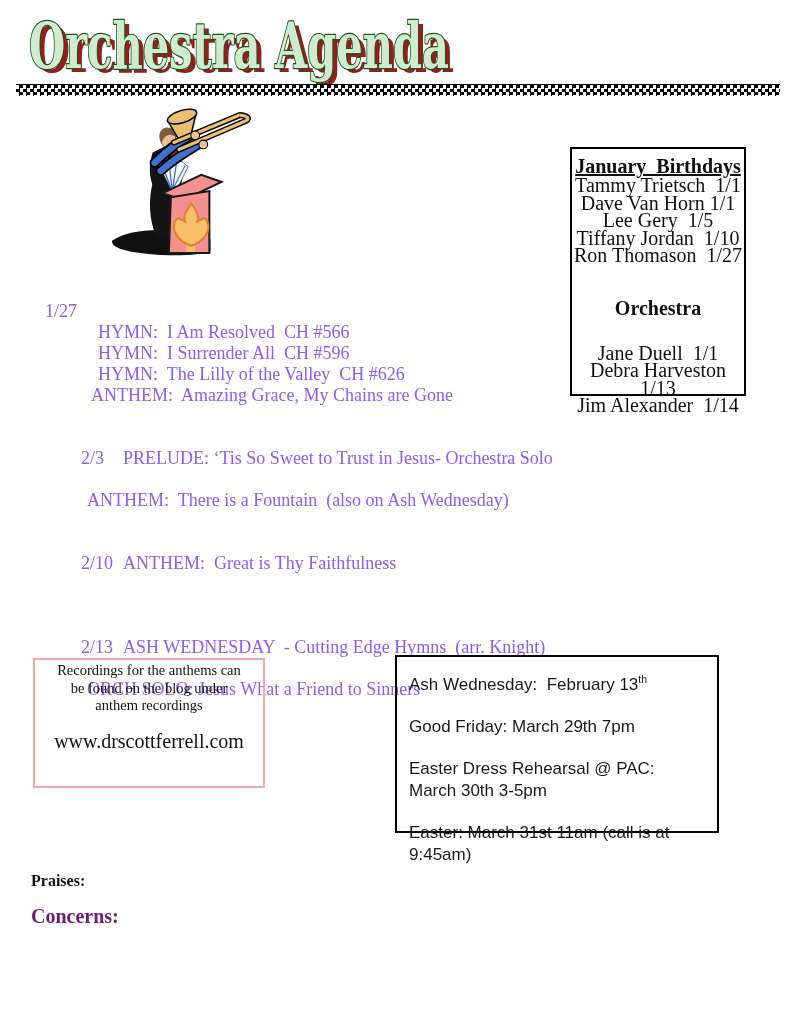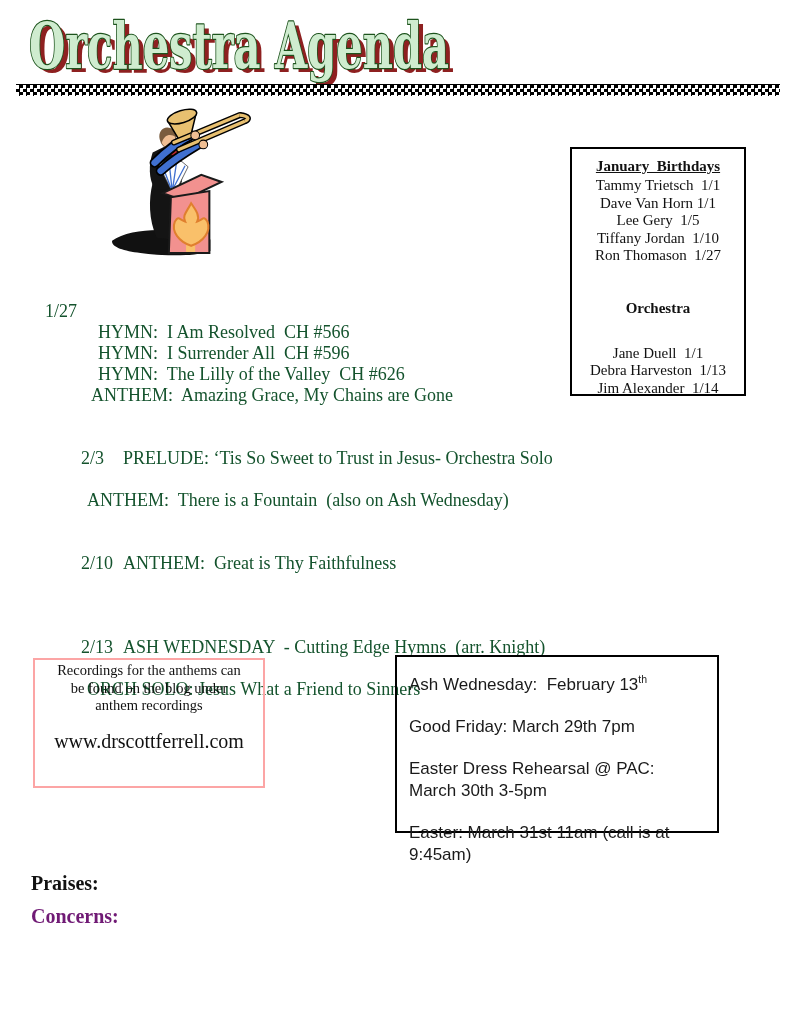--- a/index.html
+++ b/index.html
@@ -15,27 +15,27 @@
 
   .checker{position:absolute;left:16px;top:84px;width:764px;height:11px;
            background:repeating-conic-gradient(#000 0% 25%, #fff 0% 50%);
            background-size:7px 7px;border-top:1px solid #000;}
 
   
   .clipart{position:absolute;left:106px;top:108px;width:150px;height:152px;}
 
   
   .bbox{position:absolute;left:570px;top:147px;width:176px;height:249px;border:2px solid #000;
-        box-sizing:border-box;text-align:center;font-size:15px;line-height:17.4px;color:#111;padding-top:9px;}
+        box-sizing:border-box;text-align:center;font-size:20px;line-height:17.4px;color:#111;padding-top:9px;}
   .btitle{font-weight:bold;text-decoration:underline;white-space:pre-wrap;margin-bottom:2px;}
   .bline{white-space:pre-wrap;}
   .bgroup{font-weight:bold;margin-top:36px;margin-bottom:27px;}
 
   
-  .agenda{position:absolute;left:45px;top:301px;width:530px;font-size:18px;line-height:21px;color:#14532d;}
+  .agenda{position:absolute;left:45px;top:301px;width:530px;font-size:18px;line-height:21px;color:#8b5cf6;}
   .asection{margin-bottom:21px;}
   .aline,.aitem{white-space:pre-wrap;}
   .adate{display:inline-block;min-width:42px;}
   .ind-a{margin-left:53px;}
   .ind-b{margin-left:46px;}
   .ind-c{margin-left:42px;}
 
   
   .rbox{position:absolute;left:33px;top:658px;width:232px;height:130px;border:2px solid #fca5a5;
         box-sizing:border-box;text-align:center;color:#111;padding-top:2px;}
@@ -43,21 +43,21 @@
   .rsite{font-size:20px;margin-top:15px;}
 
   
   .ebox{position:absolute;left:395px;top:655px;width:324px;height:178px;border:2px solid #000;
         box-sizing:border-box;font-family:"Liberation Sans","DejaVu Sans",sans-serif;
         font-size:17px;line-height:22px;color:#1a1a1a;padding:11px 6px 0 12px;}
   .evt{margin-bottom:20px;white-space:pre-wrap;}
   .evt sup{font-size:10.5px;}
 
   
-  .praises{position:absolute;left:31px;top:872px;font-size:20px;font-weight:bold;color:#111;}
+  .praises{position:absolute;left:31px;top:872px;font-size:16px;font-weight:bold;color:#111;}
   .concerns{position:absolute;left:31px;top:905px;font-size:20px;font-weight:bold;color:#701a75;}
 </style>
 </head>
 <body>
 
 <div class="page">
 
   <svg class="title-svg" viewBox="0 0 432 84">
     <text class="t-shadow" x="8" y="68" textLength="420" lengthAdjust="spacingAndGlyphs">Orchestra Agenda</text>
     <text class="t-main" x="3" y="64" textLength="420" lengthAdjust="spacingAndGlyphs">Orchestra Agenda</text>

